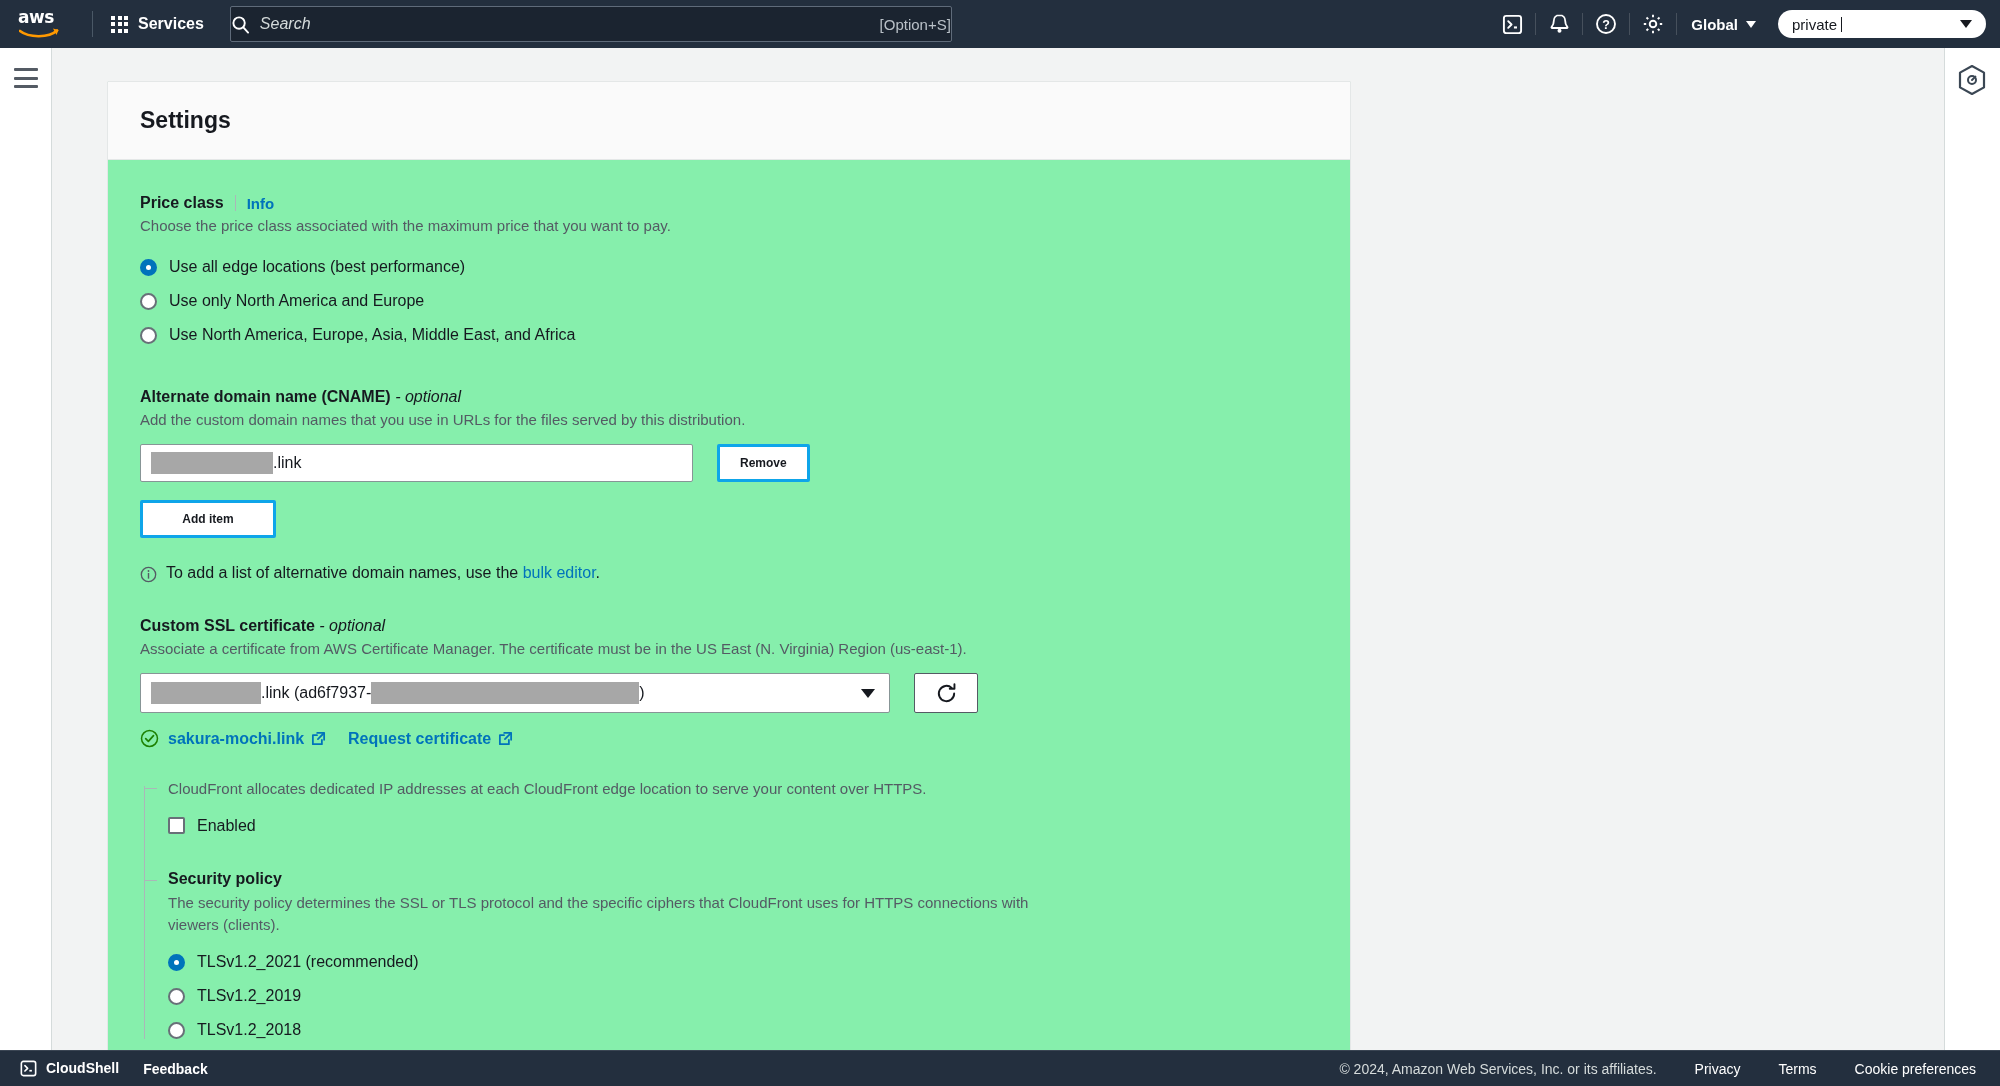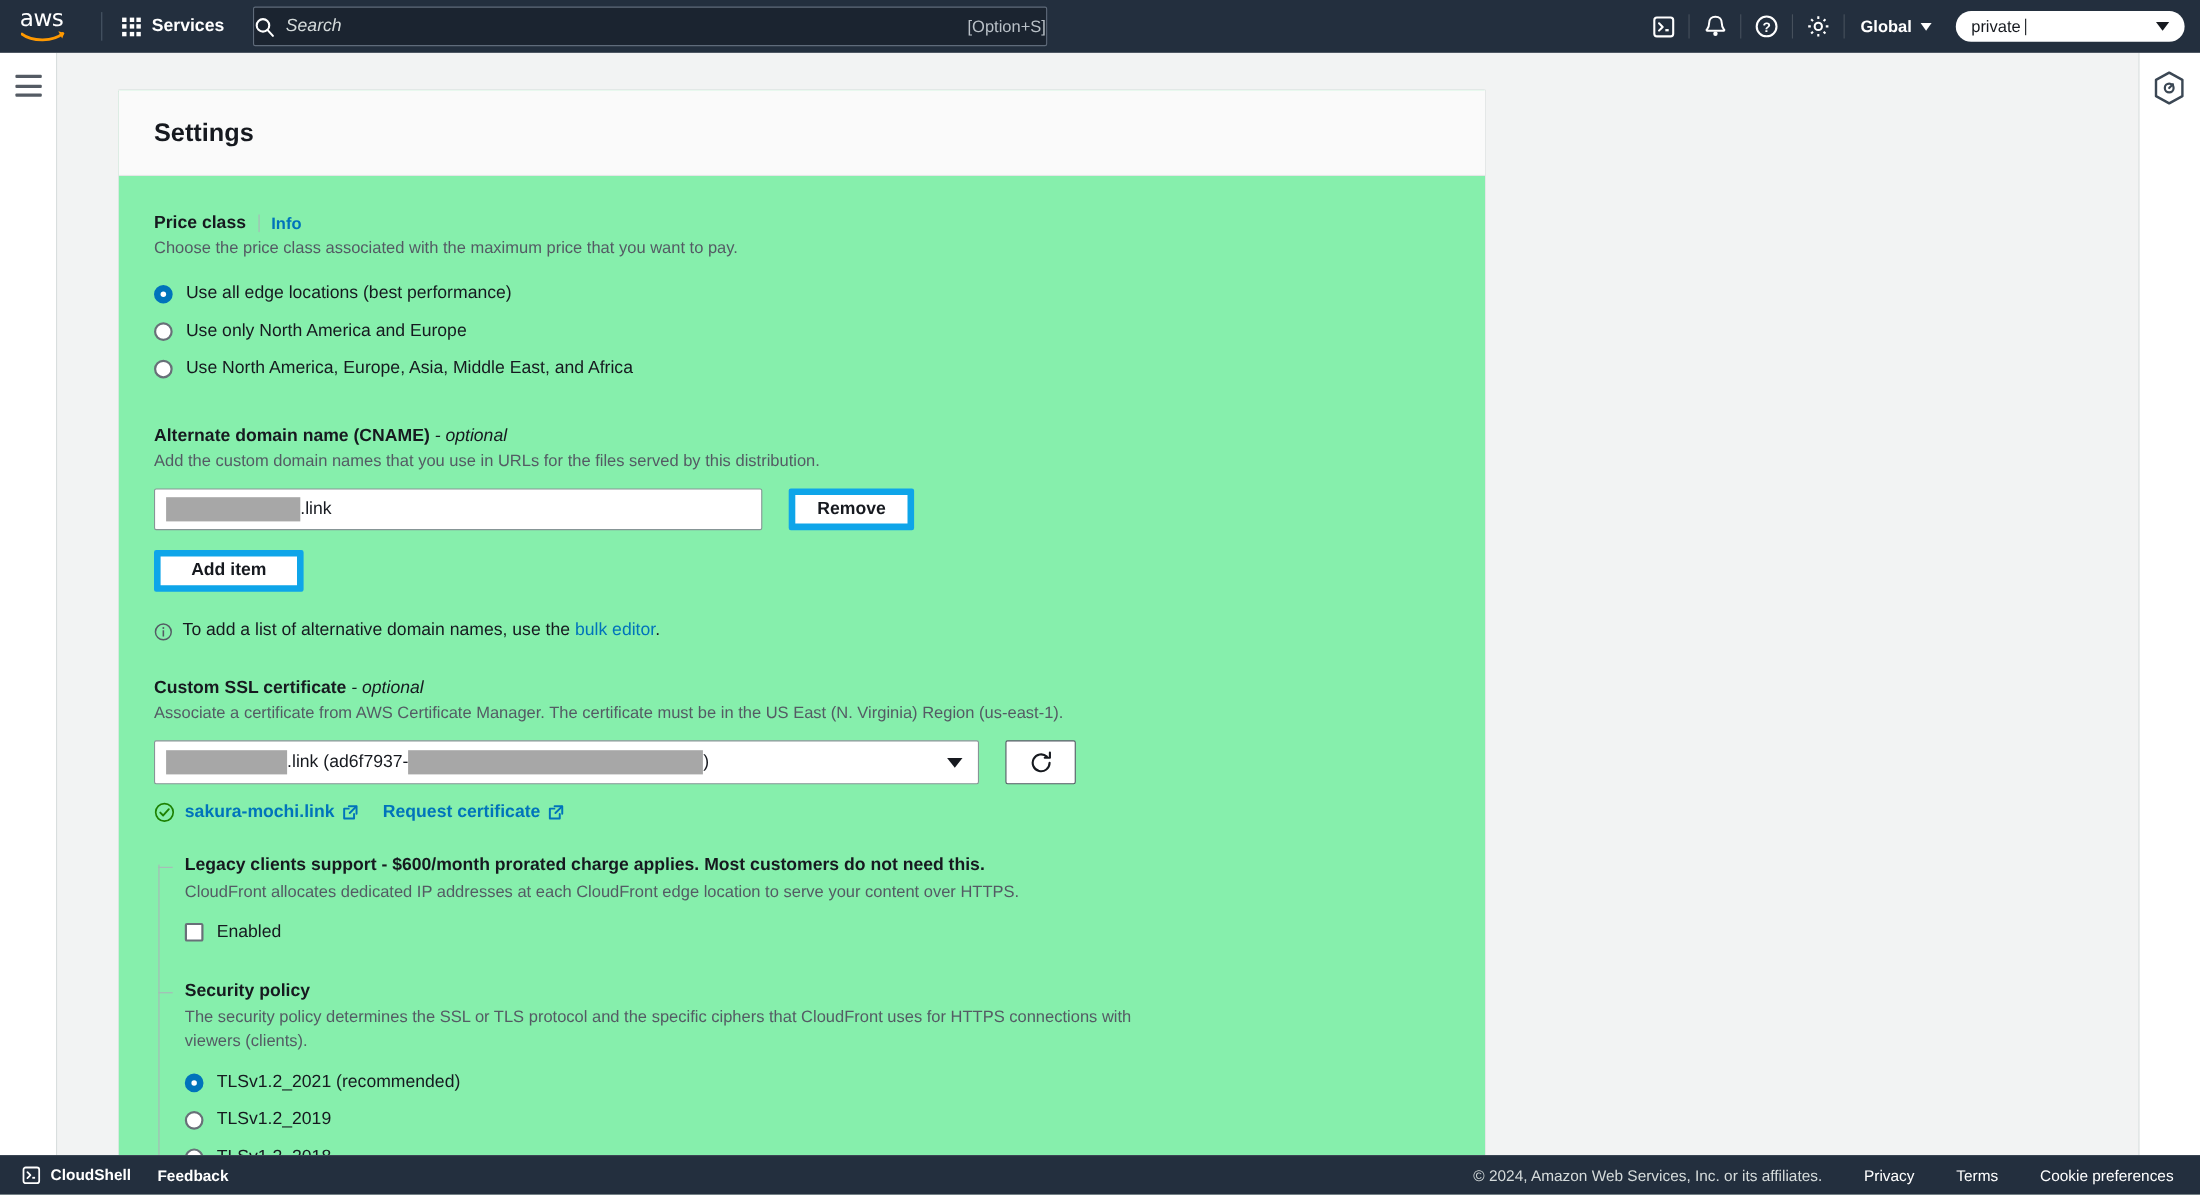--- a/index.html
+++ b/index.html
@@ -23,22 +23,22 @@
     z-index: 30;
   }
   .aws-logo {
     width: 64px; height: 34px;
     margin-left: 18px; margin-right: 6px;
     position: relative;
     flex: none;
   }
   .aws-logo .aws-word {
     color: #ffffff;
-    font-size: 21px;
-    font-weight: 400;
+    font-size: 17px;
+    font-weight: 700;
     letter-spacing: -0.5px;
     line-height: 20px;
     font-family: "DejaVu Sans", sans-serif;
   }
   .aws-logo .aws-smile {
     position: absolute;
     left: 1px; top: 20px;
     width: 42px; height: 12px;
   }
   .nav-divider {
@@ -328,25 +328,25 @@
     cursor: text;
   }
   .redacted {
     display: inline-block;
     background: #a7a7a7;
     height: 22px;
     vertical-align: middle;
   }
   .btn {
     height: 38px;
-    border: 6px solid #0ea5e9;
+    border: 3px solid #0ea5e9;
     border-radius: 2px;
     background: #ffffff;
     color: #16191f;
-    font-size: 16px;
+    font-size: 12px;
     font-weight: 700;
     padding: 0 20px;
     cursor: pointer;
     font-family: "Liberation Sans", sans-serif;
     display: inline-flex;
     align-items: center;
     justify-content: center;
   }
   #add-item-btn { margin-top: 18px; width: 136px; }
 
@@ -679,21 +679,20 @@
               <path d="M6.6 2 H14 V9.4" stroke="#0073bb" stroke-width="1.9" fill="none" stroke-linecap="round" stroke-linejoin="round"></path>
               <path d="M13.6 2.4 L7.4 8.6" stroke="#0073bb" stroke-width="1.9" stroke-linecap="round"></path>
               <path d="M11.6 9.6 V14 H2 V4.4 H6.4" stroke="#0073bb" stroke-width="1.9" fill="none" stroke-linecap="round" stroke-linejoin="round"></path>
             </svg>
           </span>
         </div>
 
         <div class="nested-group">
 
           <div class="nested-item">
-            <div class="nested-title">Legacy clients support - $600/month prorated charge applies. Most customers do not need this.</div>
             <div class="nested-desc">CloudFront allocates dedicated IP addresses at each CloudFront edge location to serve your content over HTTPS.</div>
             <div class="check-row">
               <span class="checkbox"></span>
               <span class="radio-label">Enabled</span>
             </div>
           </div>
 
           <div class="nested-item" style="margin-top:28px;">
             <div class="nested-title">Security policy</div>
             <div class="nested-desc">The security policy determines the SSL or TLS protocol and the specific ciphers that CloudFront uses for HTTPS connections with viewers (clients).</div>

